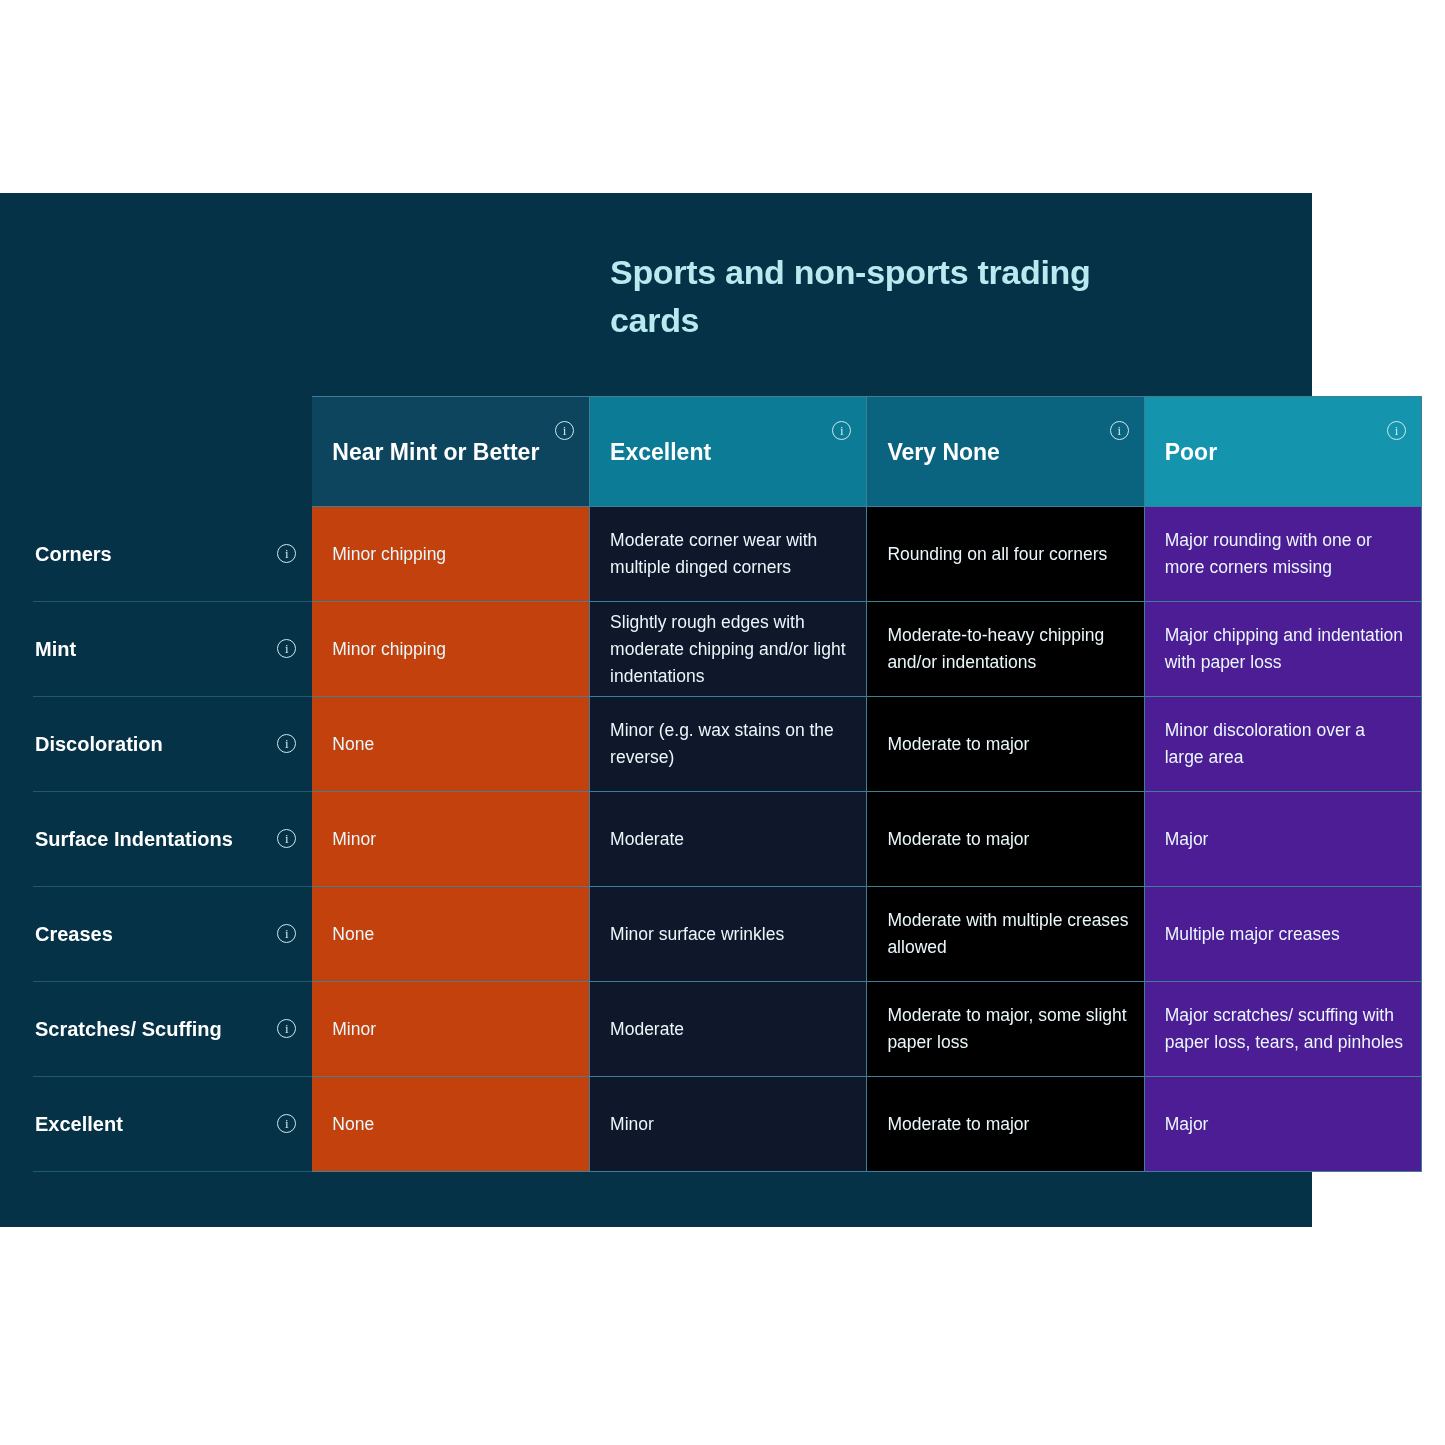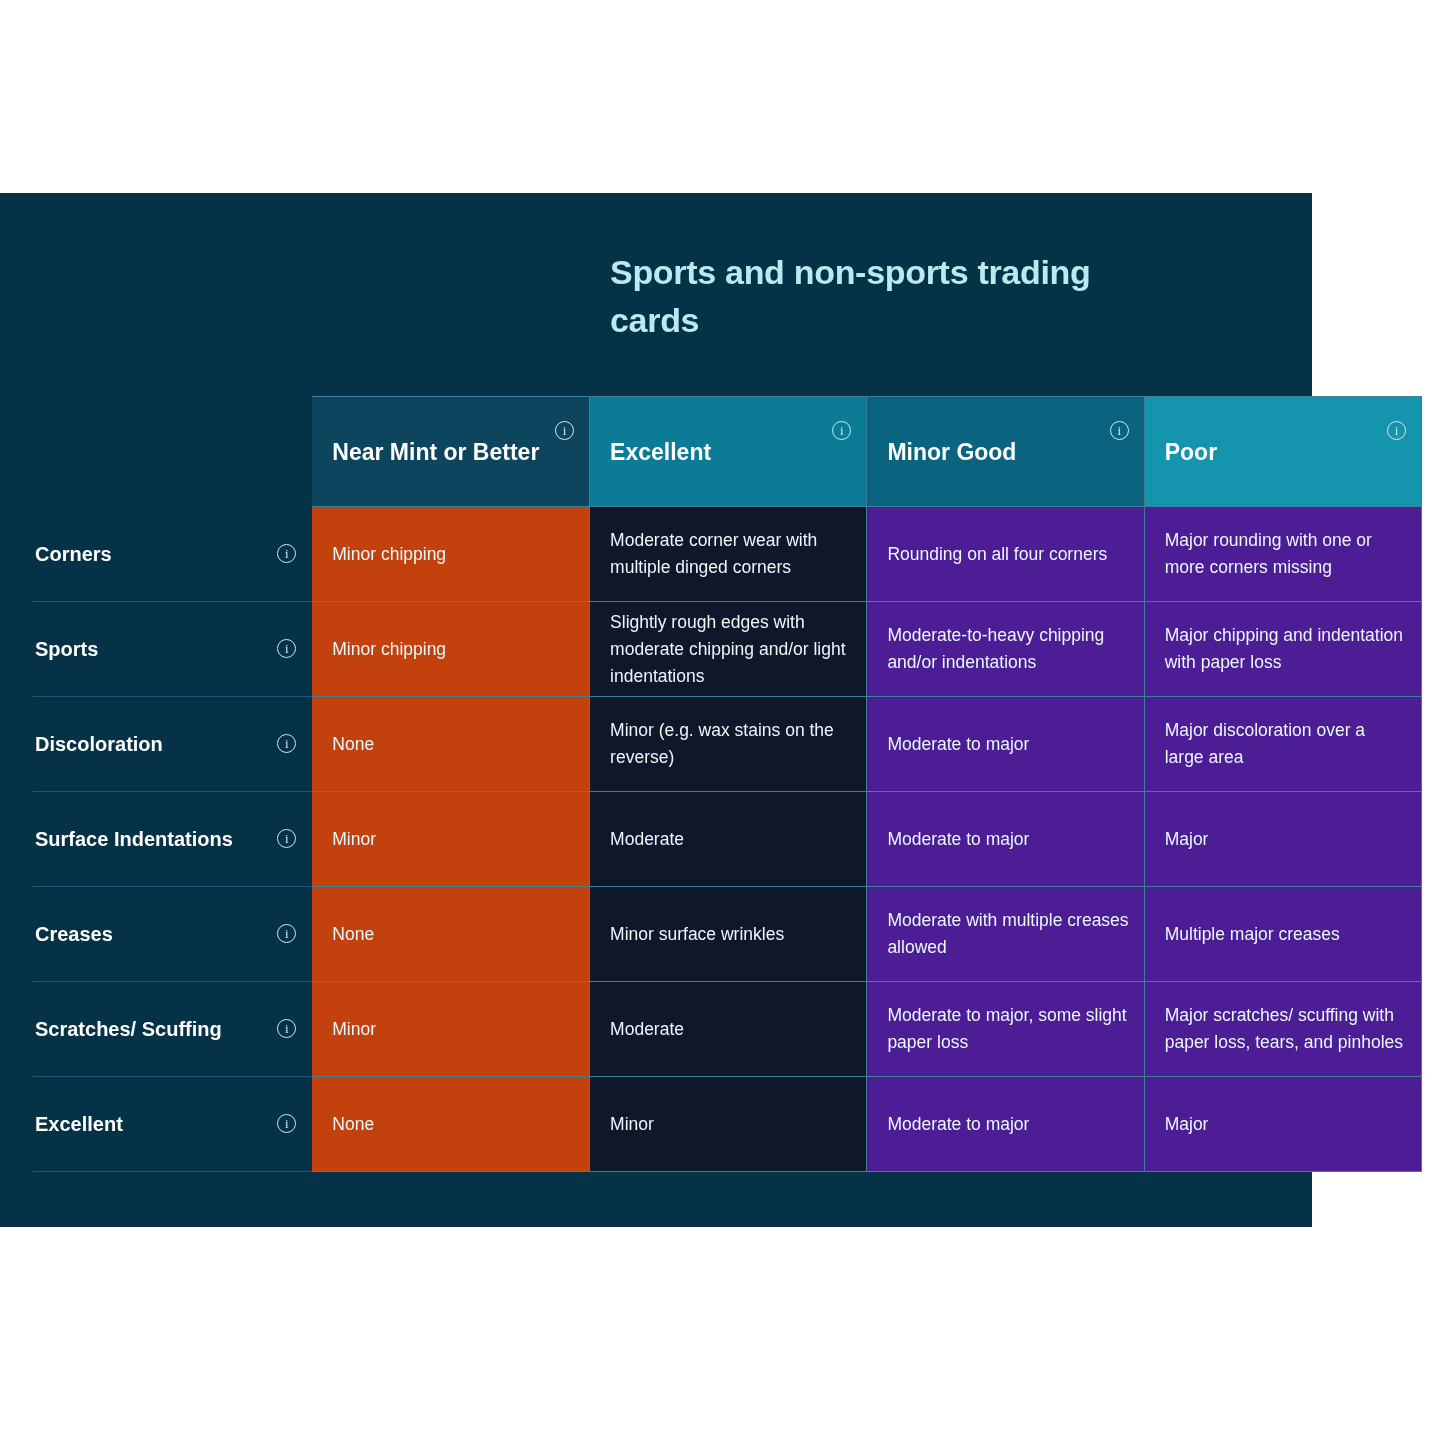--- a/index.html
+++ b/index.html
@@ -120,21 +120,21 @@
     display: flex;
     align-items: center;
     height: 100%;
     padding: 0 14px 0 20px;
     box-sizing: border-box;
   }
 
   
   .col-0 { background: #c2410c; }
   .col-1 { background: #0f172a; }
-  .col-2 { background: #4c1d95; }
+  .col-2 { background: #000000; }
   .col-3 { background: #4c1d95; }
 
   .col-0.head { background: #0d455e; }
   .col-1.head { background: #0b7b96; }
   .col-2.head { background: #0a637f; }
   .col-3.head { background: #1594ad; }
 
   
   .info {
     position: absolute;
@@ -187,21 +187,21 @@
               <span class="info">i</span>
             </th>
             <th class="colhead head col-1">
               <div class="ch-inner">
                   <span>Excellent</span>
                 </div>
               <span class="info">i</span>
             </th>
             <th class="colhead head col-2">
               <div class="ch-inner">
-                  <span>Minor Good</span>
+                  <span>Very None</span>
                 </div>
               <span class="info">i</span>
             </th>
             <th class="colhead head col-3">
               <div class="ch-inner">
                   <span>Poor</span>
                 </div>
               <span class="info">i</span>
             </th>
           </tr>
@@ -233,21 +233,21 @@
             <td class="cell col-3">
                 <div class="cl-inner">
                   <span>Major rounding with one or more corners missing</span>
                 </div>
               </td>
           </tr>
 
           <tr>
             <td class="rowhead">
               <div class="rh-inner">
-                  <span>Sports</span>
+                  <span>Mint</span>
                 </div>
               <span class="info">i</span>
             </td>
             <td class="cell col-0">
                 <div class="cl-inner">
                   <span>Minor chipping</span>
                 </div>
               </td>
             <td class="cell col-1">
                 <div class="cl-inner">
@@ -283,21 +283,21 @@
                   <span>Minor (e.g. wax stains on the reverse)</span>
                 </div>
               </td>
             <td class="cell col-2">
                 <div class="cl-inner">
                   <span>Moderate to major</span>
                 </div>
               </td>
             <td class="cell col-3">
                 <div class="cl-inner">
-                  <span>Major discoloration over a large area</span>
+                  <span>Minor discoloration over a large area</span>
                 </div>
               </td>
           </tr>
 
           <tr>
             <td class="rowhead">
               <div class="rh-inner">
                   <span>Surface Indentations</span>
                 </div>
               <span class="info">i</span>

